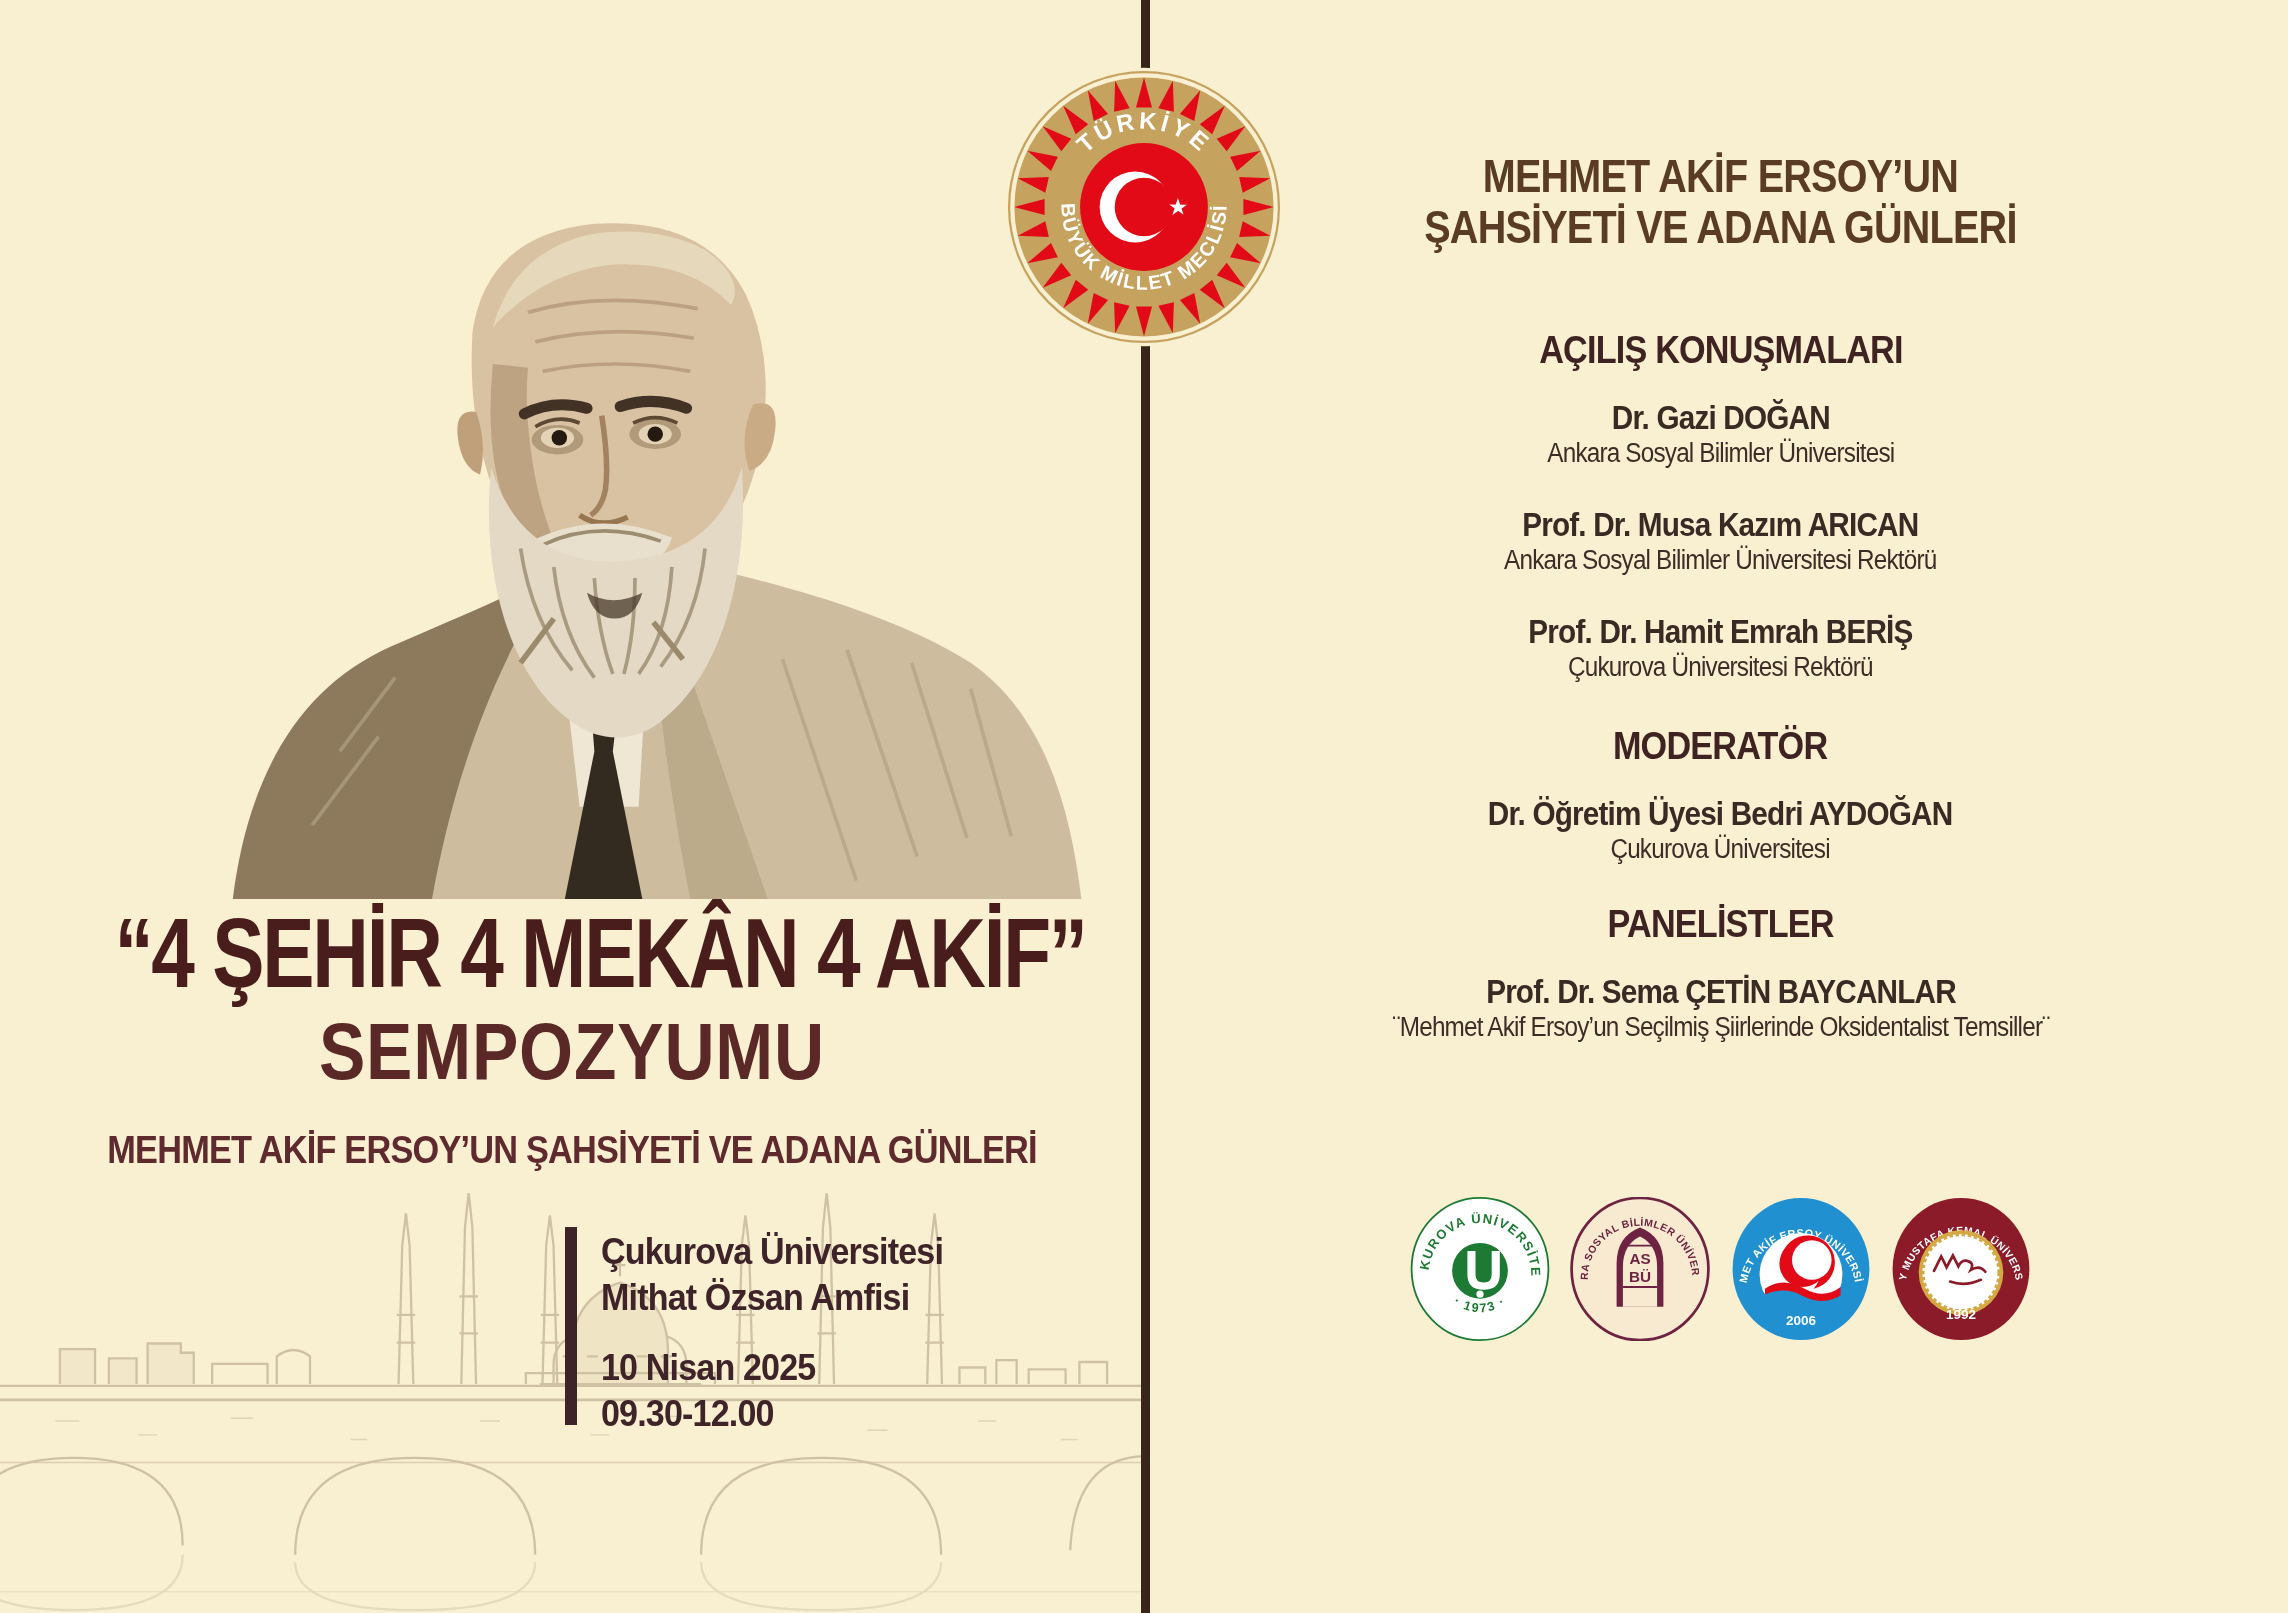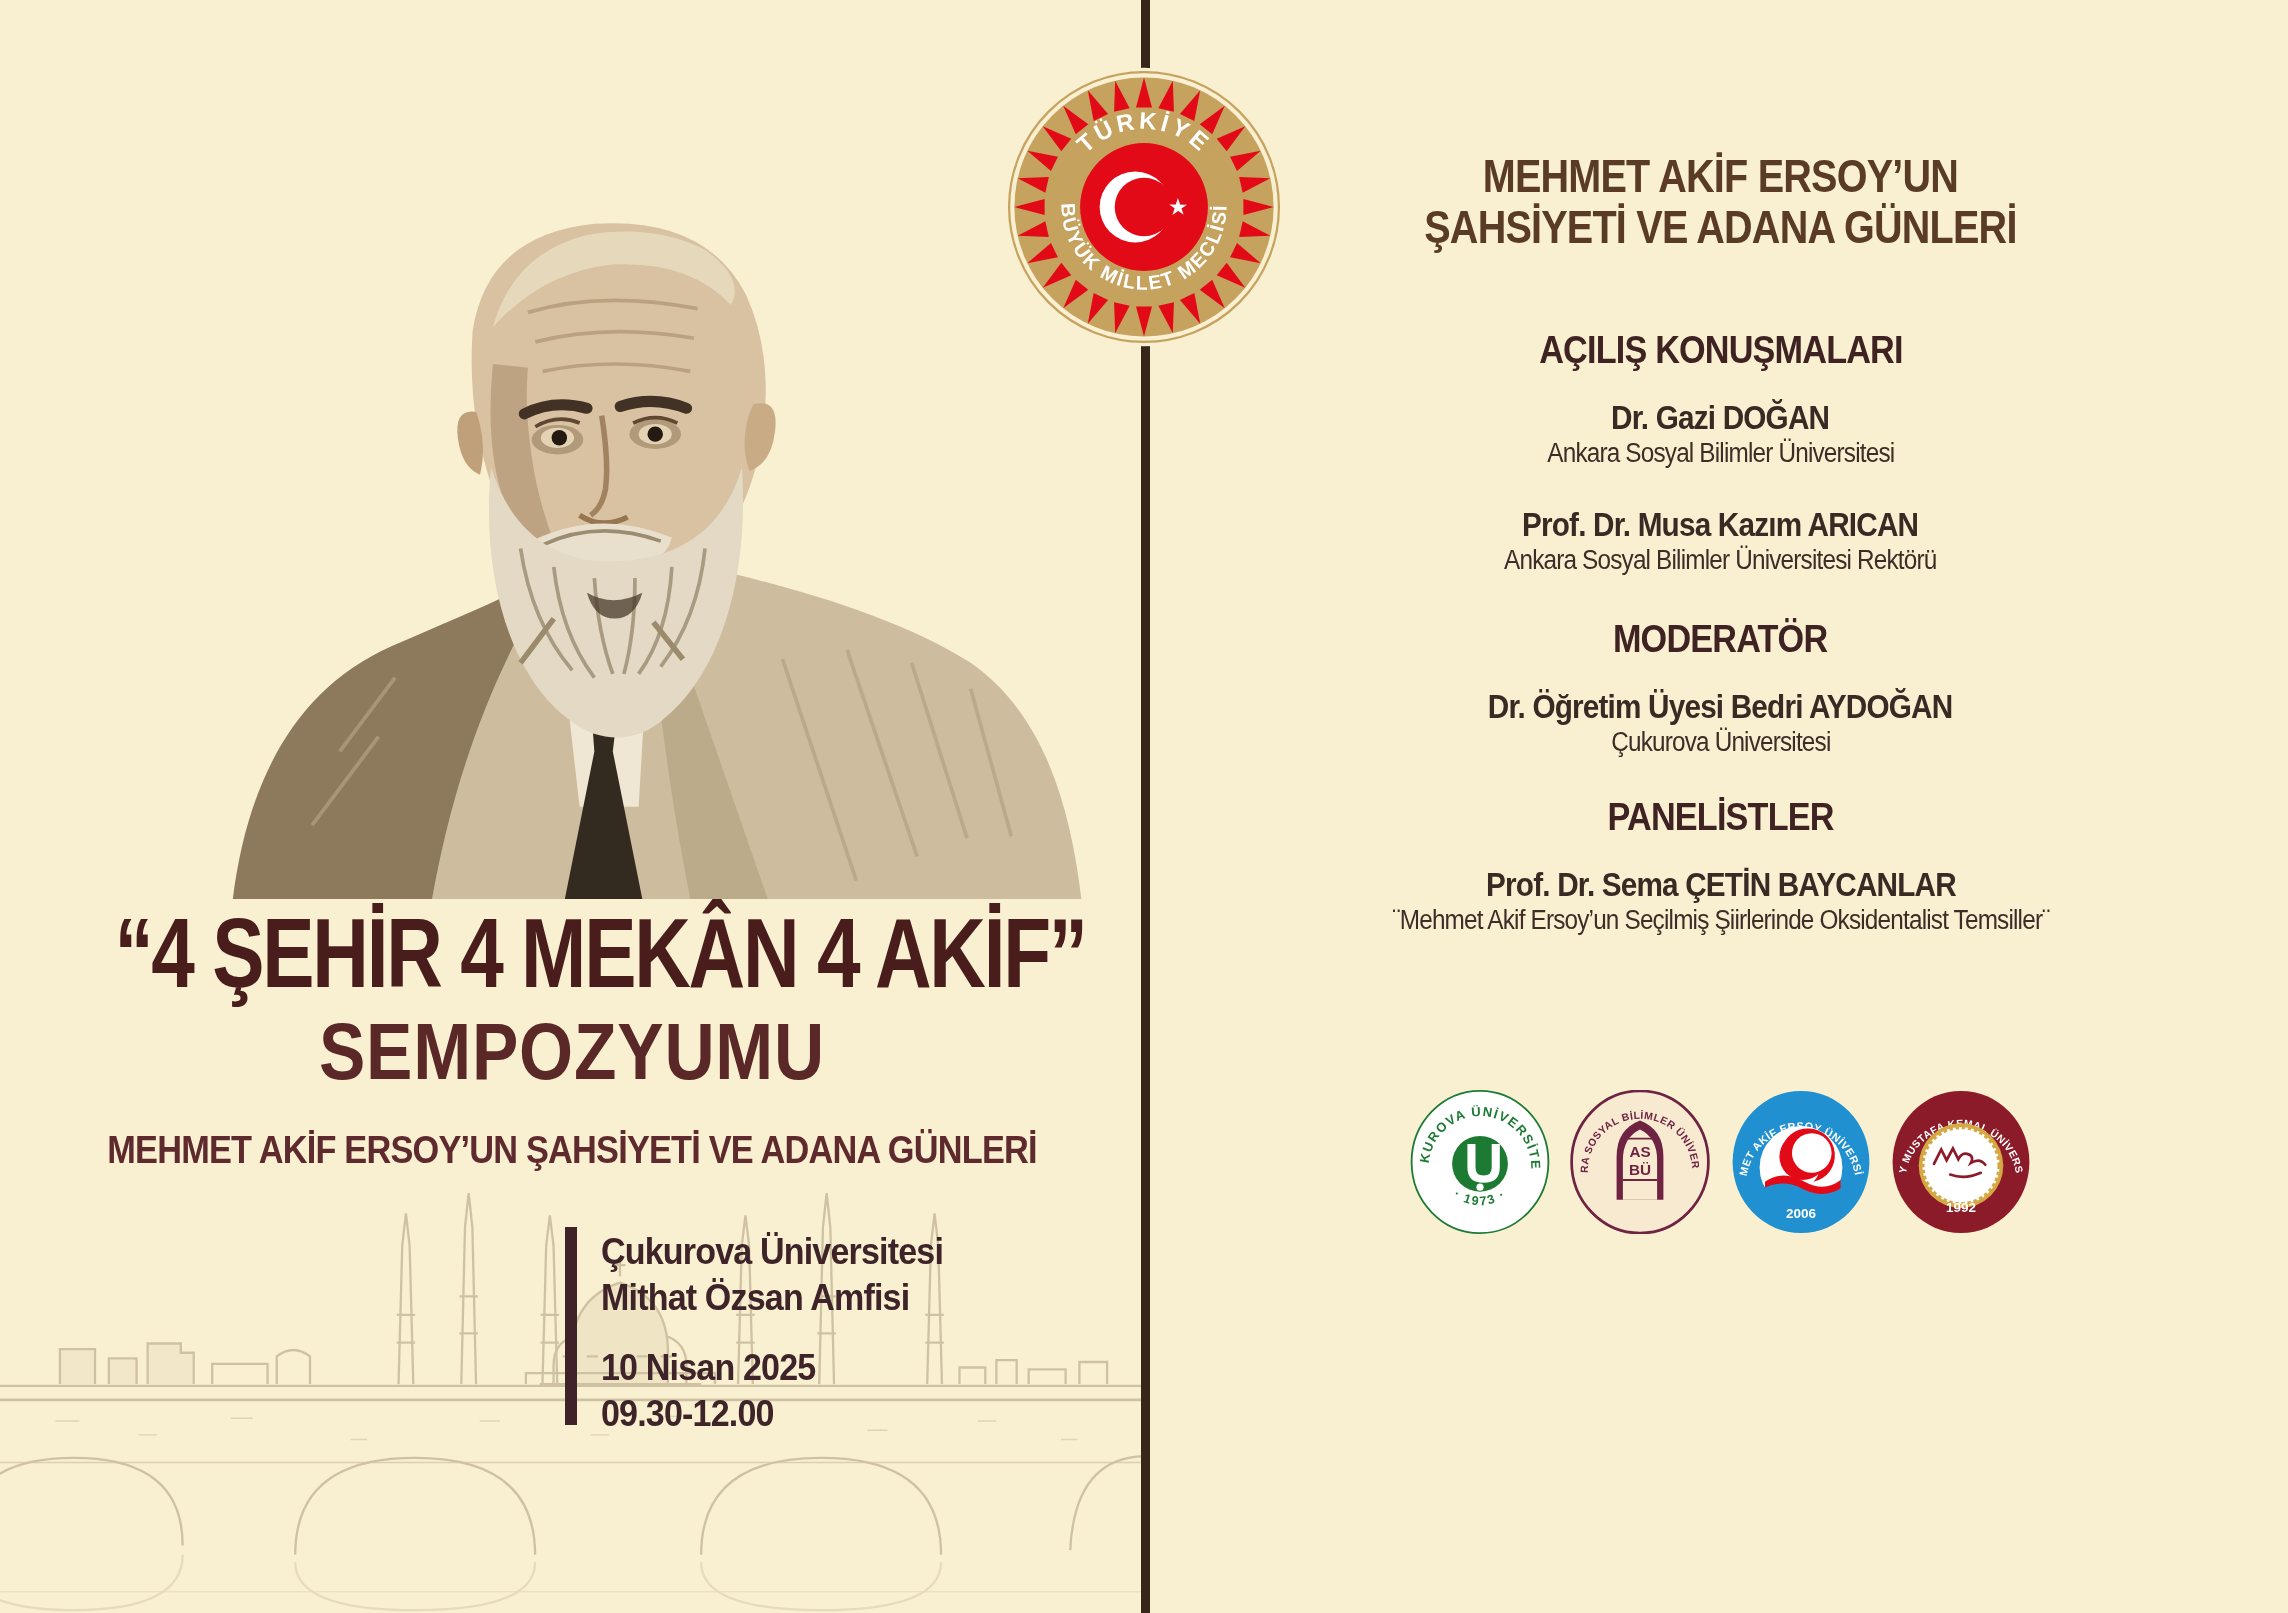--- a/index.html
+++ b/index.html
@@ -45,21 +45,21 @@
     font-size:46px; line-height:51px; letter-spacing:-0.9px;
     transform:scaleX(.86); transform-origin:50% 50%; white-space:nowrap;
   }
   .r-heading{
     text-align:center; color:#3f2323; font-weight:800; font-size:38px;
     letter-spacing:-0.9px; transform:scaleX(.90); transform-origin:50% 50%; white-space:nowrap;
   }
   .rh-1{margin-top:76px;}
   .rh-2{margin-top:41px;}
   .rh-3{margin-top:37px;}
-  .entry{display:flex; flex-direction:column; align-items:center;}
+  .entry{display:flex; flex-direction:column; }
   .e-gap-after-heading{margin-top:26px;}
   .e-gap{margin-top:35px;}
   .ename{
     text-align:center; color:#3a2a24; font-weight:700; font-size:33px; line-height:39px;
     transform:scaleX(.90); transform-origin:50% 50%; white-space:nowrap; letter-spacing:-0.9px;
   }
   .edetail{
     text-align:center; color:#3e2d26; font-weight:400; font-size:27px; line-height:33px;
     transform:scaleX(.90); transform-origin:50% 50%; white-space:nowrap; letter-spacing:-0.9px;
   }
@@ -250,20 +250,24 @@
 
     <div class="r-heading rh-1">AÇILIŞ KONUŞMALARI</div>
     <div class="entry e-gap-after-heading">
       <div class="ename">Dr. Gazi DOĞAN</div>
       <div class="edetail">Ankara Sosyal Bilimler Üniversitesi</div>
     </div>
     <div class="entry e-gap">
       <div class="ename">Prof. Dr. Musa Kazım ARICAN</div>
       <div class="edetail">Ankara Sosyal Bilimler Üniversitesi Rektörü</div>
     </div>
+    <div class="entry e-gap">
+      <div class="ename">Prof. Dr. Hamit Emrah BERİŞ</div>
+      <div class="edetail">Çukurova Üniversitesi Rektörü</div>
+    </div>
 
     <div class="r-heading rh-2">MODERATÖR</div>
     <div class="entry e-gap-after-heading">
       <div class="ename">Dr. Öğretim Üyesi Bedri AYDOĞAN</div>
       <div class="edetail">Çukurova Üniversitesi</div>
     </div>
 
     <div class="r-heading rh-3">PANELİSTLER</div>
     <div class="entry e-gap-after-heading">
       <div class="ename">Prof. Dr. Sema ÇETİN BAYCANLAR</div>

